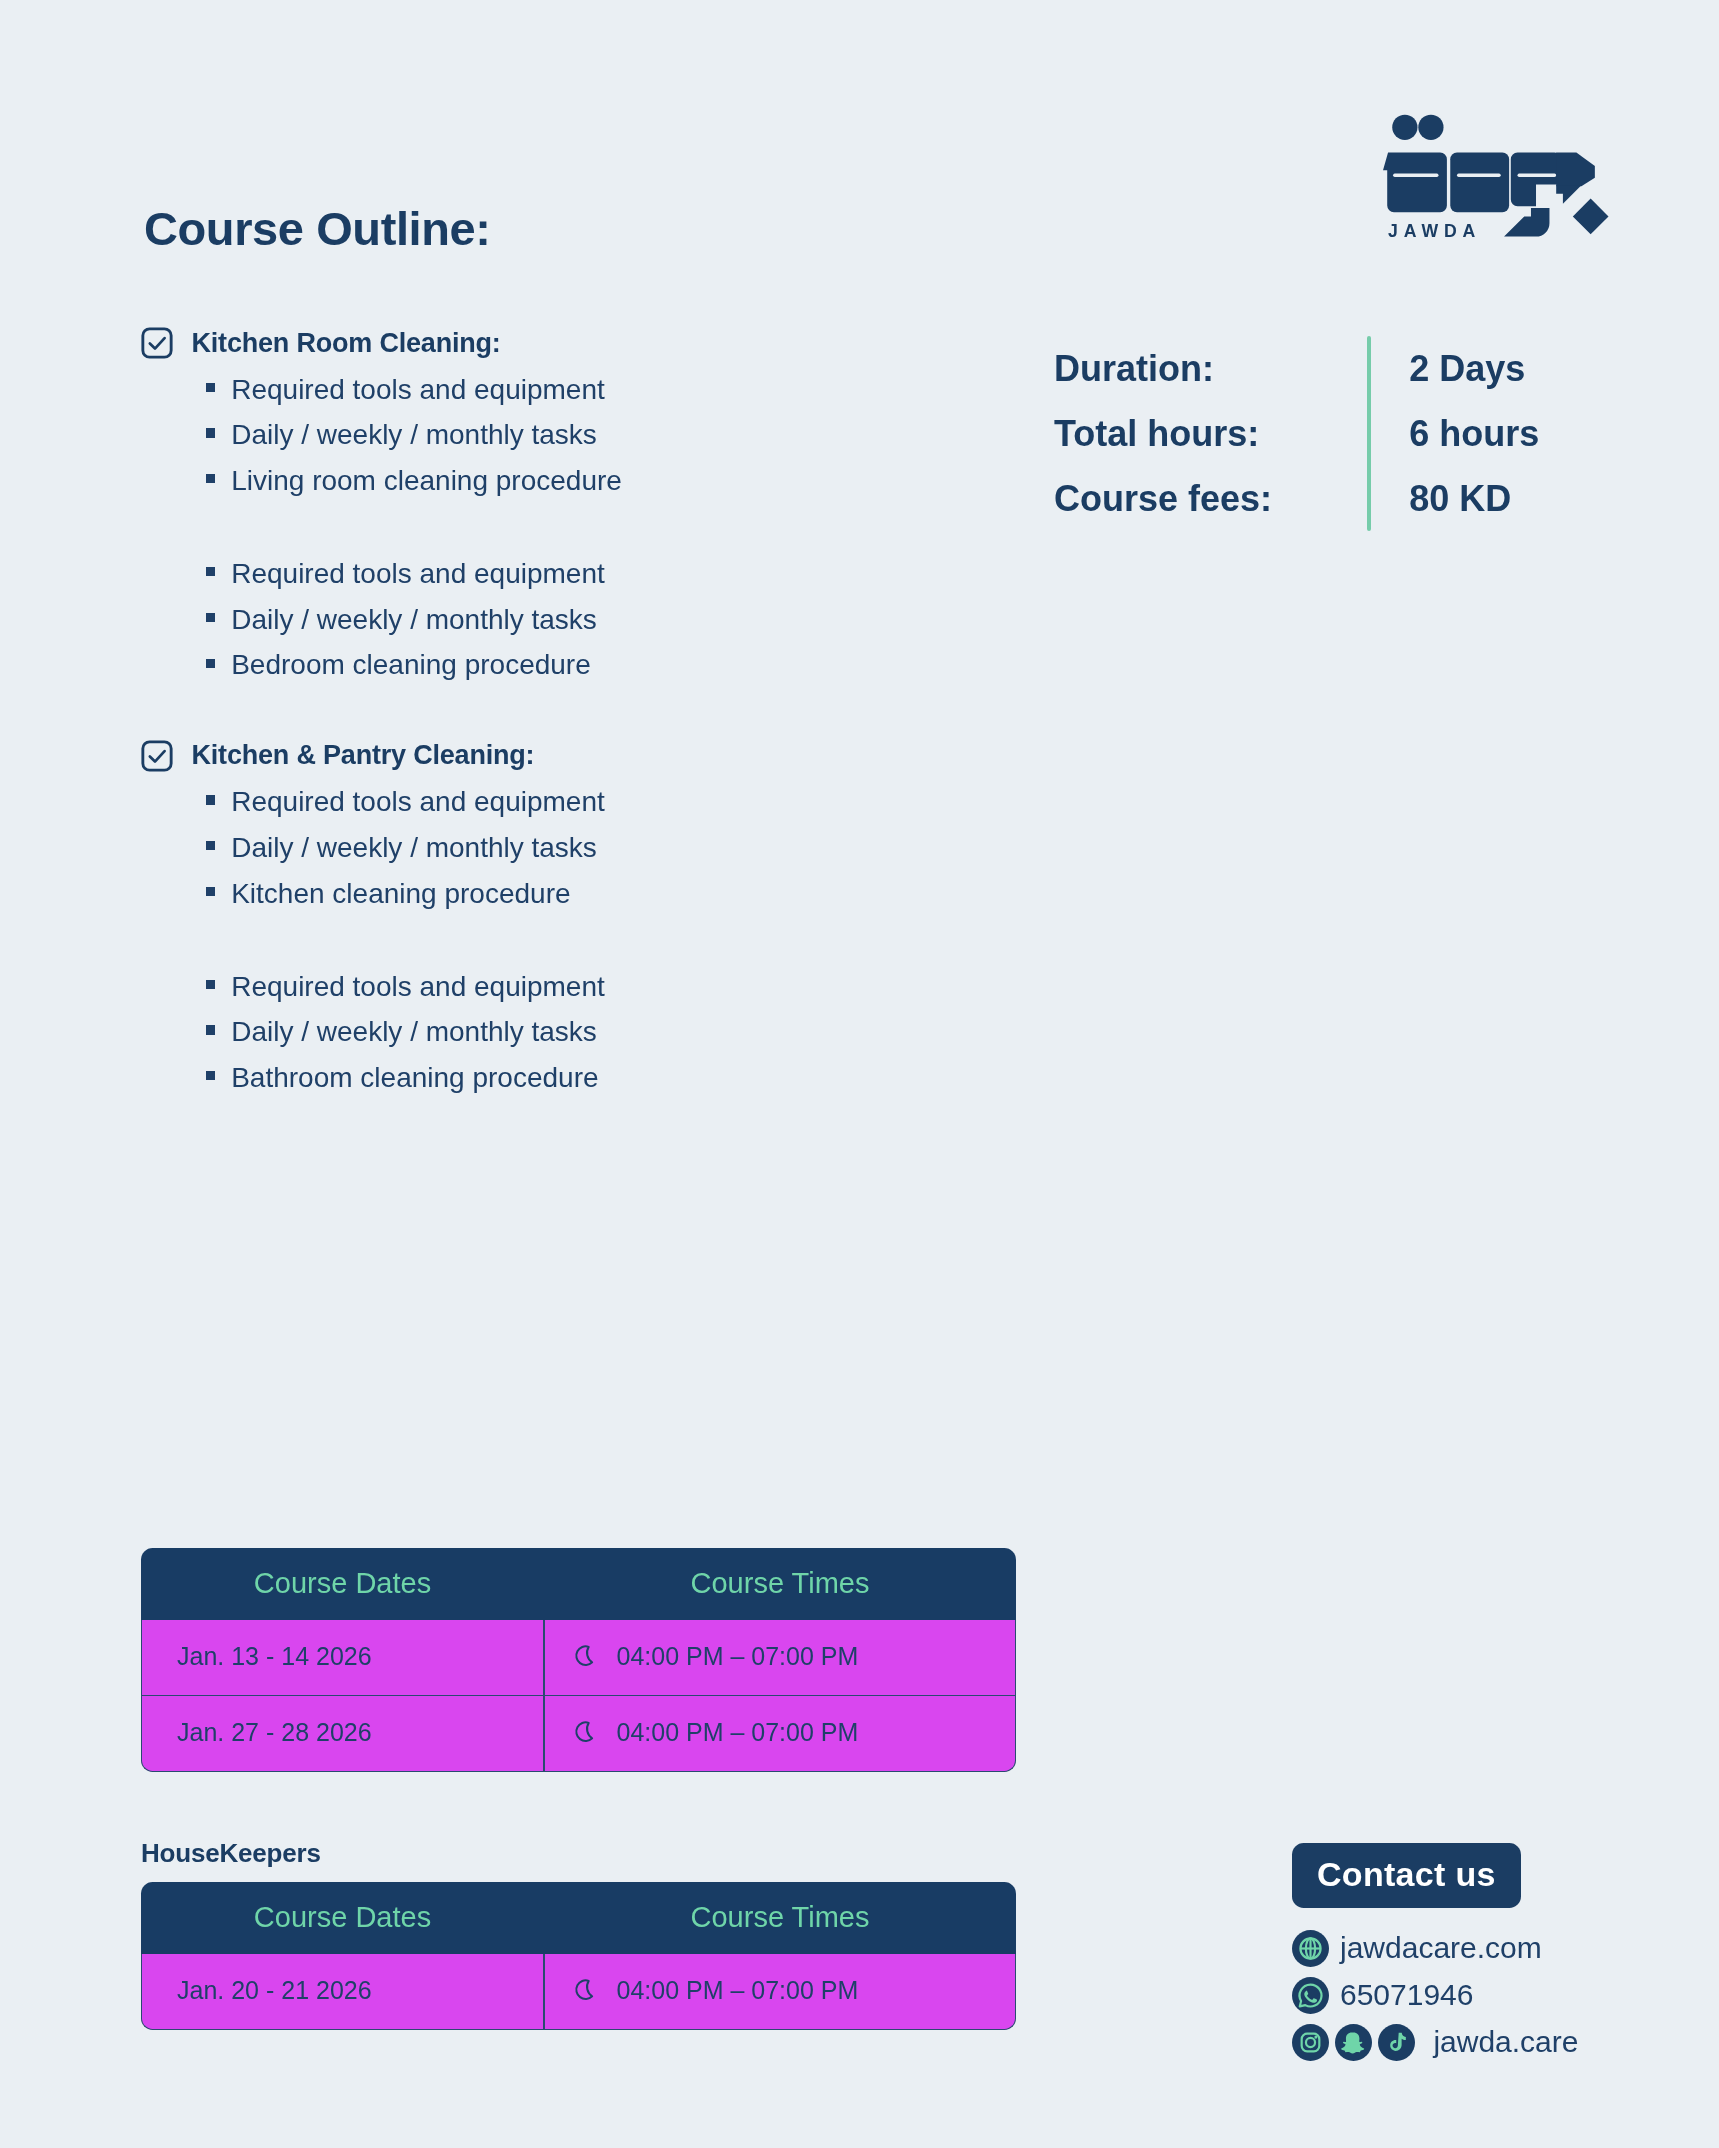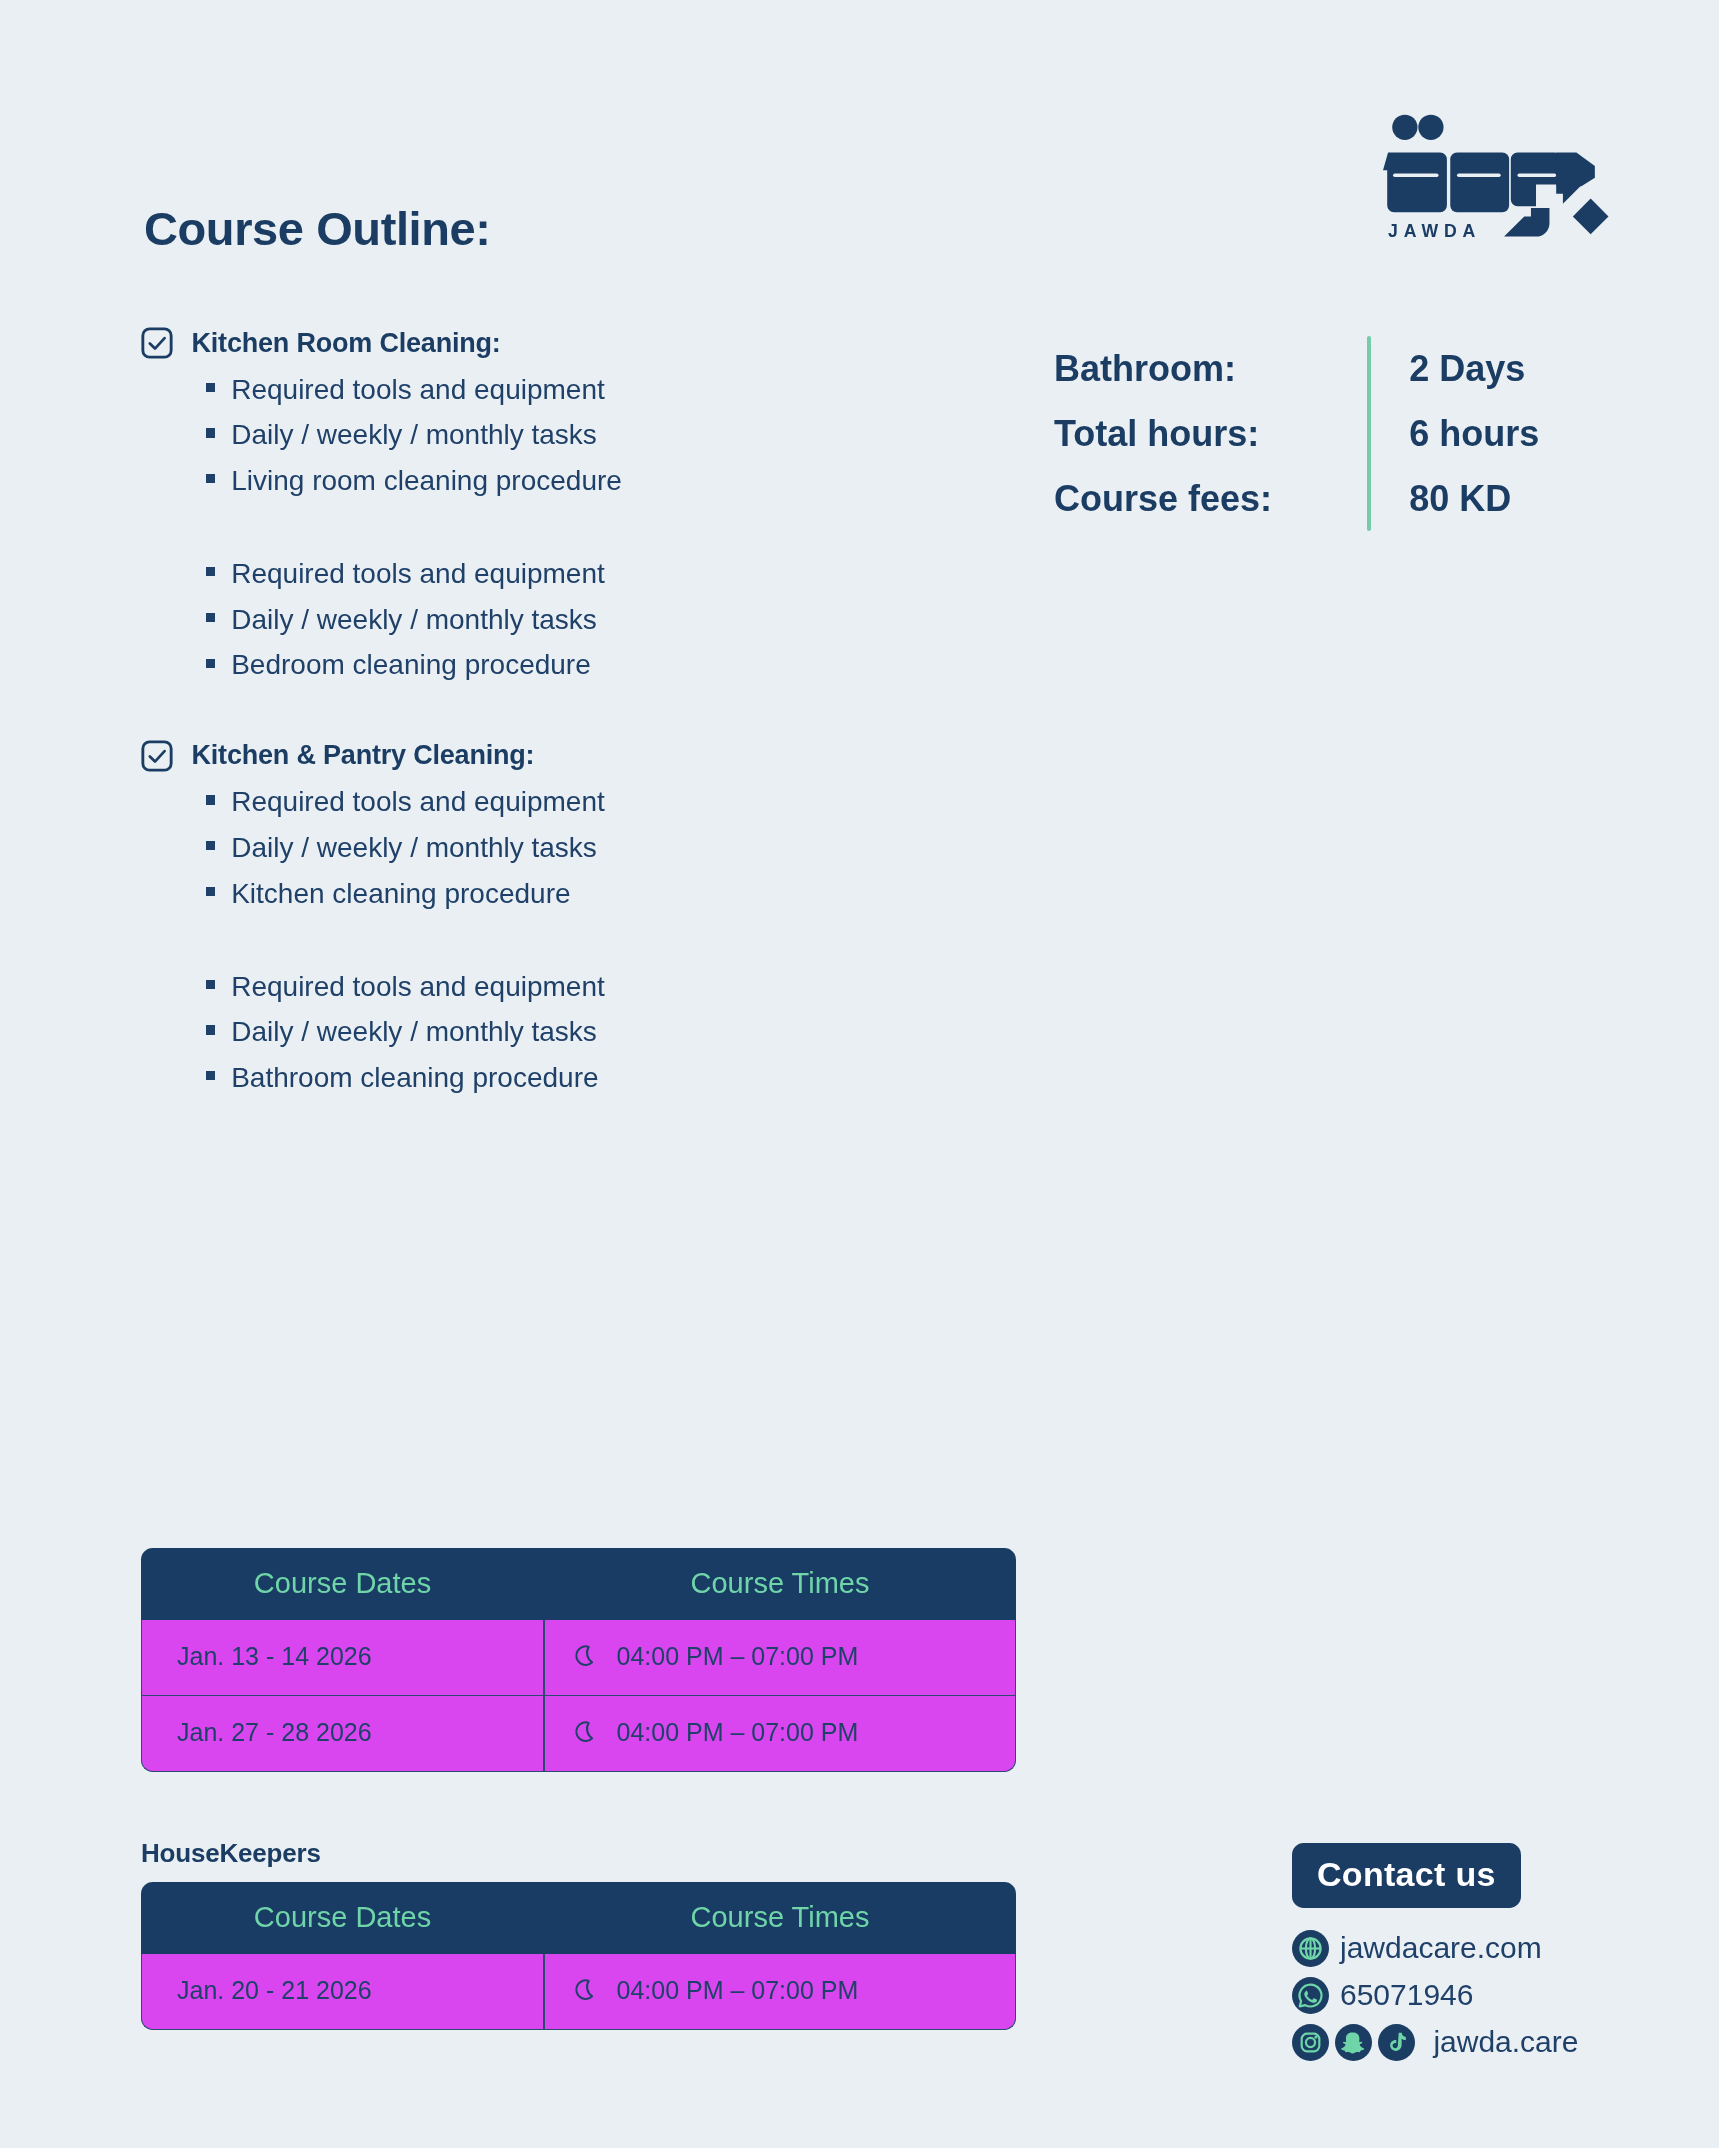--- a/index.html
+++ b/index.html
@@ -310,21 +310,21 @@
             <span class="sq-bullet"></span>
             <span>Bathroom cleaning procedure</span>
           </li>
       </ul>
     </div>
 
   </div>
 
   <div class="info-block">
     <div class="info-labels">
-      <div class="info-row">Bathroom:</div>
+      <div class="info-row">Duration:</div>
       <div class="info-row">Total  hours:</div>
       <div class="info-row">Course fees:</div>
     </div>
     <div class="info-divider"></div>
     <div class="info-values">
       <div class="info-row">2 Days</div>
       <div class="info-row">6 hours</div>
       <div class="info-row">80 KD</div>
     </div>
   </div>

